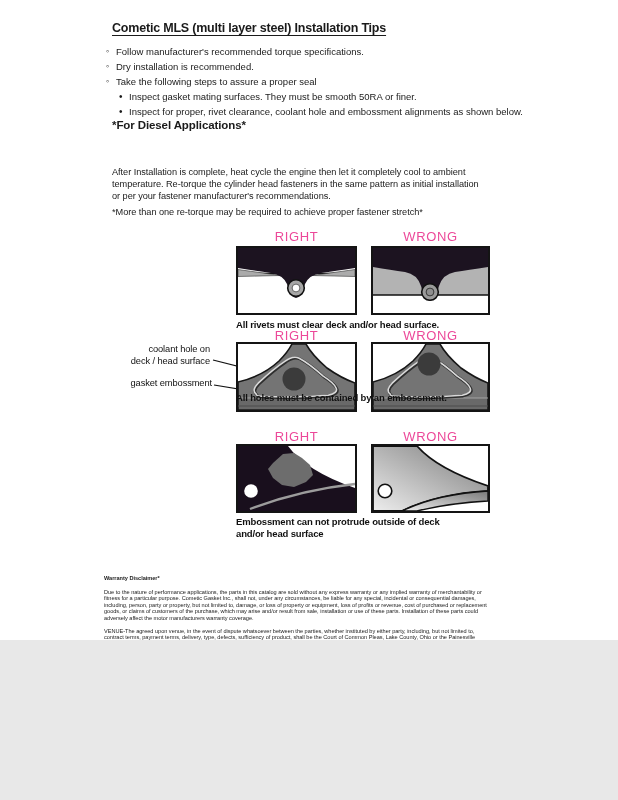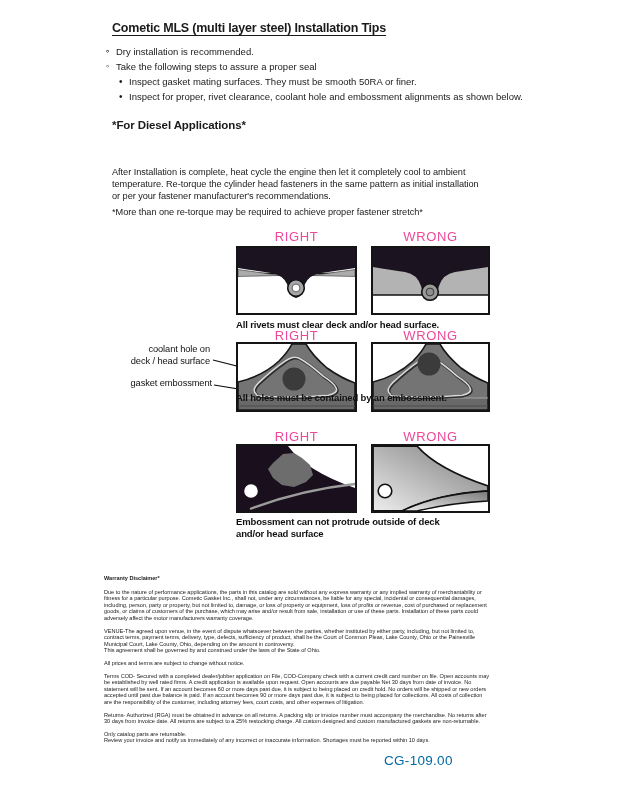--- a/index.html
+++ b/index.html
@@ -1,16 +1,16 @@
 <!DOCTYPE html>
 <html><head>
 <meta charset="utf-8">
 <style>
   html,body{margin:0;padding:0;background:#e8e8e8;}
-  .page{position:relative;width:618px;height:800px;background:#ffffff;
+  .page{position:relative;width:618px;height:640px;background:#ffffff;
         font-family:"Liberation Sans","DejaVu Sans",sans-serif;color:#1a1a1a;overflow:hidden;}
   .abs{position:absolute;}
   .title{left:112px;top:21px;font-size:12.5px;font-weight:bold;letter-spacing:-0.2px;
          text-decoration:underline;text-underline-offset:3px;text-decoration-thickness:1.4px;}
   .bullets{left:106px;top:44px;font-size:9.5px;line-height:15px;width:480px;}
   .brow{position:relative;padding-left:10px;white-space:nowrap;}
   .brow .mk{position:absolute;left:0;top:0;font-size:9px;}
   .srow{position:relative;padding-left:10px;margin-left:13px;white-space:nowrap;}
   .srow .mk{position:absolute;left:0;top:0;font-size:10px;}
   .diesel-h{left:112px;top:119px;font-size:11.5px;font-weight:bold;letter-spacing:-0.1px;}
@@ -27,21 +27,21 @@
   .footer-code{left:384px;top:753px;font-size:13.5px;letter-spacing:0.3px;color:#0369a1;}
 </style>
 </head>
 <body>
 
 <div class="page">
 
   <div class="abs title">Cometic MLS (multi layer steel) Installation Tips</div>
 
   <div class="abs bullets">
-    <div class="brow"><span class="mk">◦</span></div>
+    <div class="brow"><span class="mk">◦</span><span>Follow manufacturer's recommended torque specifications.</span></div>
     <div class="brow"><span class="mk">◦</span><span>Dry installation is recommended.</span></div>
     <div class="brow"><span class="mk">◦</span><span>Take the following steps to assure a proper seal</span></div>
     <div class="srow"><span class="mk">•</span><span>Inspect gasket mating surfaces.  They must be smooth 50RA or finer.</span></div>
     <div class="srow"><span class="mk">•</span><span>Inspect for proper, rivet clearance, coolant hole and embossment alignments as shown below.</span></div>
   </div>
 
   <div class="abs diesel-h">*For Diesel Applications*</div>
   <div class="abs para" style="top:166px;">After Installation is complete, heat cycle the engine then let it completely cool to ambient
 temperature. Re-torque the cylinder head fasteners in the same pattern as initial installation
 or per your fastener manufacturer's recommendations.</div>

